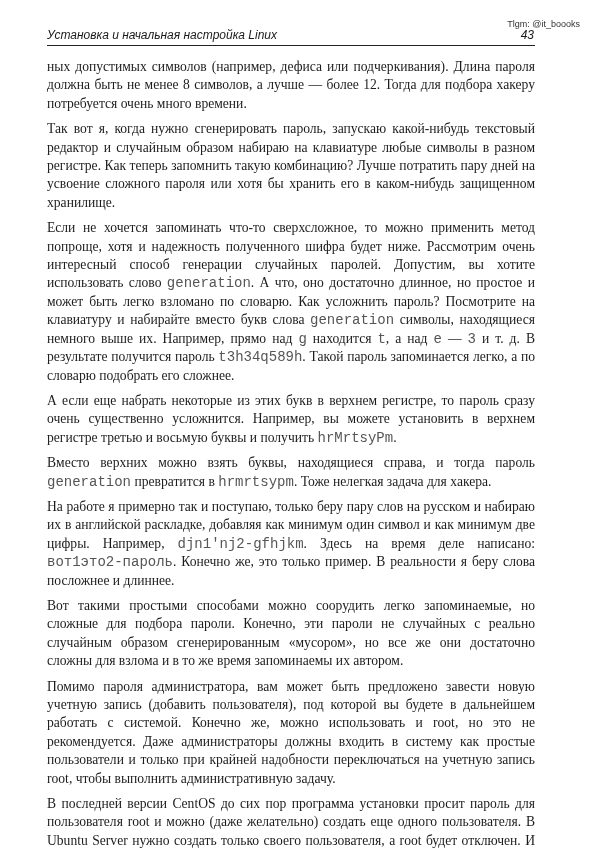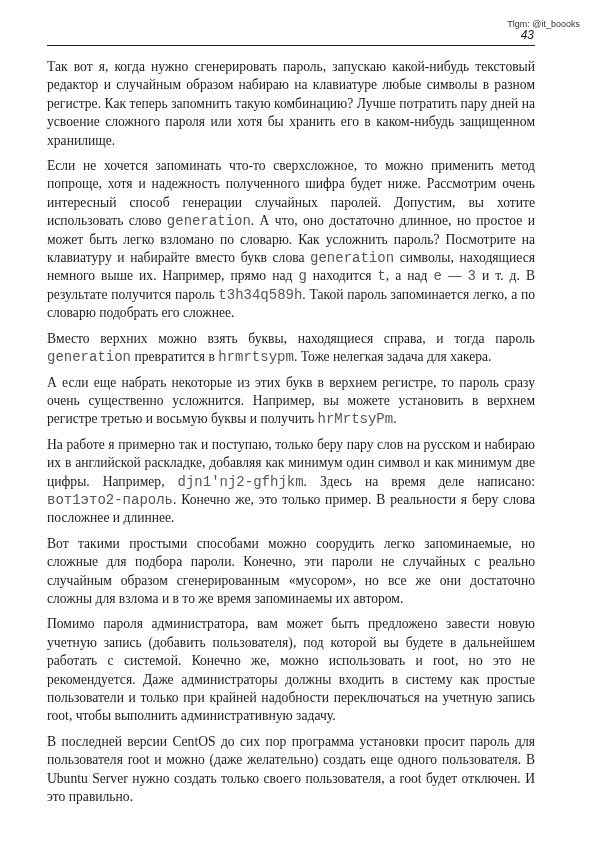--- a/index.html
+++ b/index.html
@@ -11,26 +11,28 @@
   .content { position: absolute; left: 47px; top: 58px; width: 488px; font-family: "Liberation Serif", serif; font-size: 13.6px; line-height: 18.4px; text-align: justify; }
   .content p { margin: 0 0 7px 0; }
   code { font-family: "Liberation Mono", monospace; font-size: 14px; color: #555; }
 </style>
 </head>
 <body>
 
 <div class="watermark">Tlgm: @it_boooks</div>
 
 <div class="header">
+  <span class="title">Установка и начальная настройка Linux</span>
   <span class="pageno">43</span>
 </div>
 
 <div class="content">
+  <p>ных допустимых символов (например, дефиса или подчеркивания). Длина пароля должна быть не менее 8 символов, а лучше — более 12. Тогда для подбора хакеру потребуется очень много времени.</p>
   <p>Так вот я, когда нужно сгенерировать пароль, запускаю какой-нибудь текстовый редактор и случайным образом набираю на клавиатуре любые символы в разном регистре. Как теперь запомнить такую комбинацию? Лучше потратить пару дней на усвоение сложного пароля или хотя бы хранить его в каком-нибудь защищенном хранилище.</p>
   <p><span>Если не хочется запоминать что-то сверхсложное, то можно применить метод попроще, хотя и надежность полученного шифра будет ниже. Рассмотрим очень интересный способ генерации случайных паролей. Допустим, вы хотите использовать слово </span><code>generation</code><span>. А что, оно достаточно длинное, но простое и может быть легко взломано по словарю. Как усложнить пароль? Посмотрите на клавиатуру и набирайте вместо букв слова </span><code>generation</code><span> символы, находящиеся немного выше их. Например, прямо над </span><code>g</code><span> находится </span><code>t</code><span>, а над </span><code>e</code><span> — </span><code>3</code><span> и т. д. В результате получится пароль </span><code>t3h34q589h</code><span>. Такой пароль запоминается легко, а по словарю подобрать его сложнее.</span></p>
+  <p><span>А если еще набрать некоторые из этих букв в верхнем регистре, то пароль сразу очень существенно усложнится. Например, вы можете установить в верхнем регистре третью и восьмую буквы и получить </span><code>hrMrtsyPm</code><span>.</span></p>
   <p><span>Вместо верхних можно взять буквы, находящиеся справа, и тогда пароль </span><code>generation</code><span> превратится в </span><code>hrmrtsypm</code><span>. Тоже нелегкая задача для хакера.</span></p>
-  <p><span>А если еще набрать некоторые из этих букв в верхнем регистре, то пароль сразу очень существенно усложнится. Например, вы можете установить в верхнем регистре третью и восьмую буквы и получить </span><code>hrMrtsyPm</code><span>.</span></p>
   <p><span>На работе я примерно так и поступаю, только беру пару слов на русском и набираю их в английской раскладке, добавляя как минимум один символ и как минимум две цифры. Например, </span><code>djn1'nj2-gfhjkm</code><span>. Здесь на время деле написано: </span><code>вот1это2-пароль</code><span>. Конечно же, это только пример. В реальности я беру слова посложнее и длиннее.</span></p>
   <p>Вот такими простыми способами можно соорудить легко запоминаемые, но сложные для подбора пароли. Конечно, эти пароли не случайных с реально случайным образом сгенерированным «мусором», но все же они достаточно сложны для взлома и в то же время запоминаемы их автором.</p>
   <p>Помимо пароля администратора, вам может быть предложено завести новую учетную запись (добавить пользователя), под которой вы будете в дальнейшем работать с системой. Конечно же, можно использовать и root, но это не рекомендуется. Даже администраторы должны входить в систему как простые пользователи и только при крайней надобности переключаться на учетную запись root, чтобы выполнить административную задачу.</p>
   <p>В последней версии CentOS до сих пор программа установки просит пароль для пользователя root и можно (даже желательно) создать еще одного пользователя. В Ubuntu Server нужно создать только своего пользователя, а root будет отключен. И это правильно.</p>
 
 </div>
 
 </body></html>

